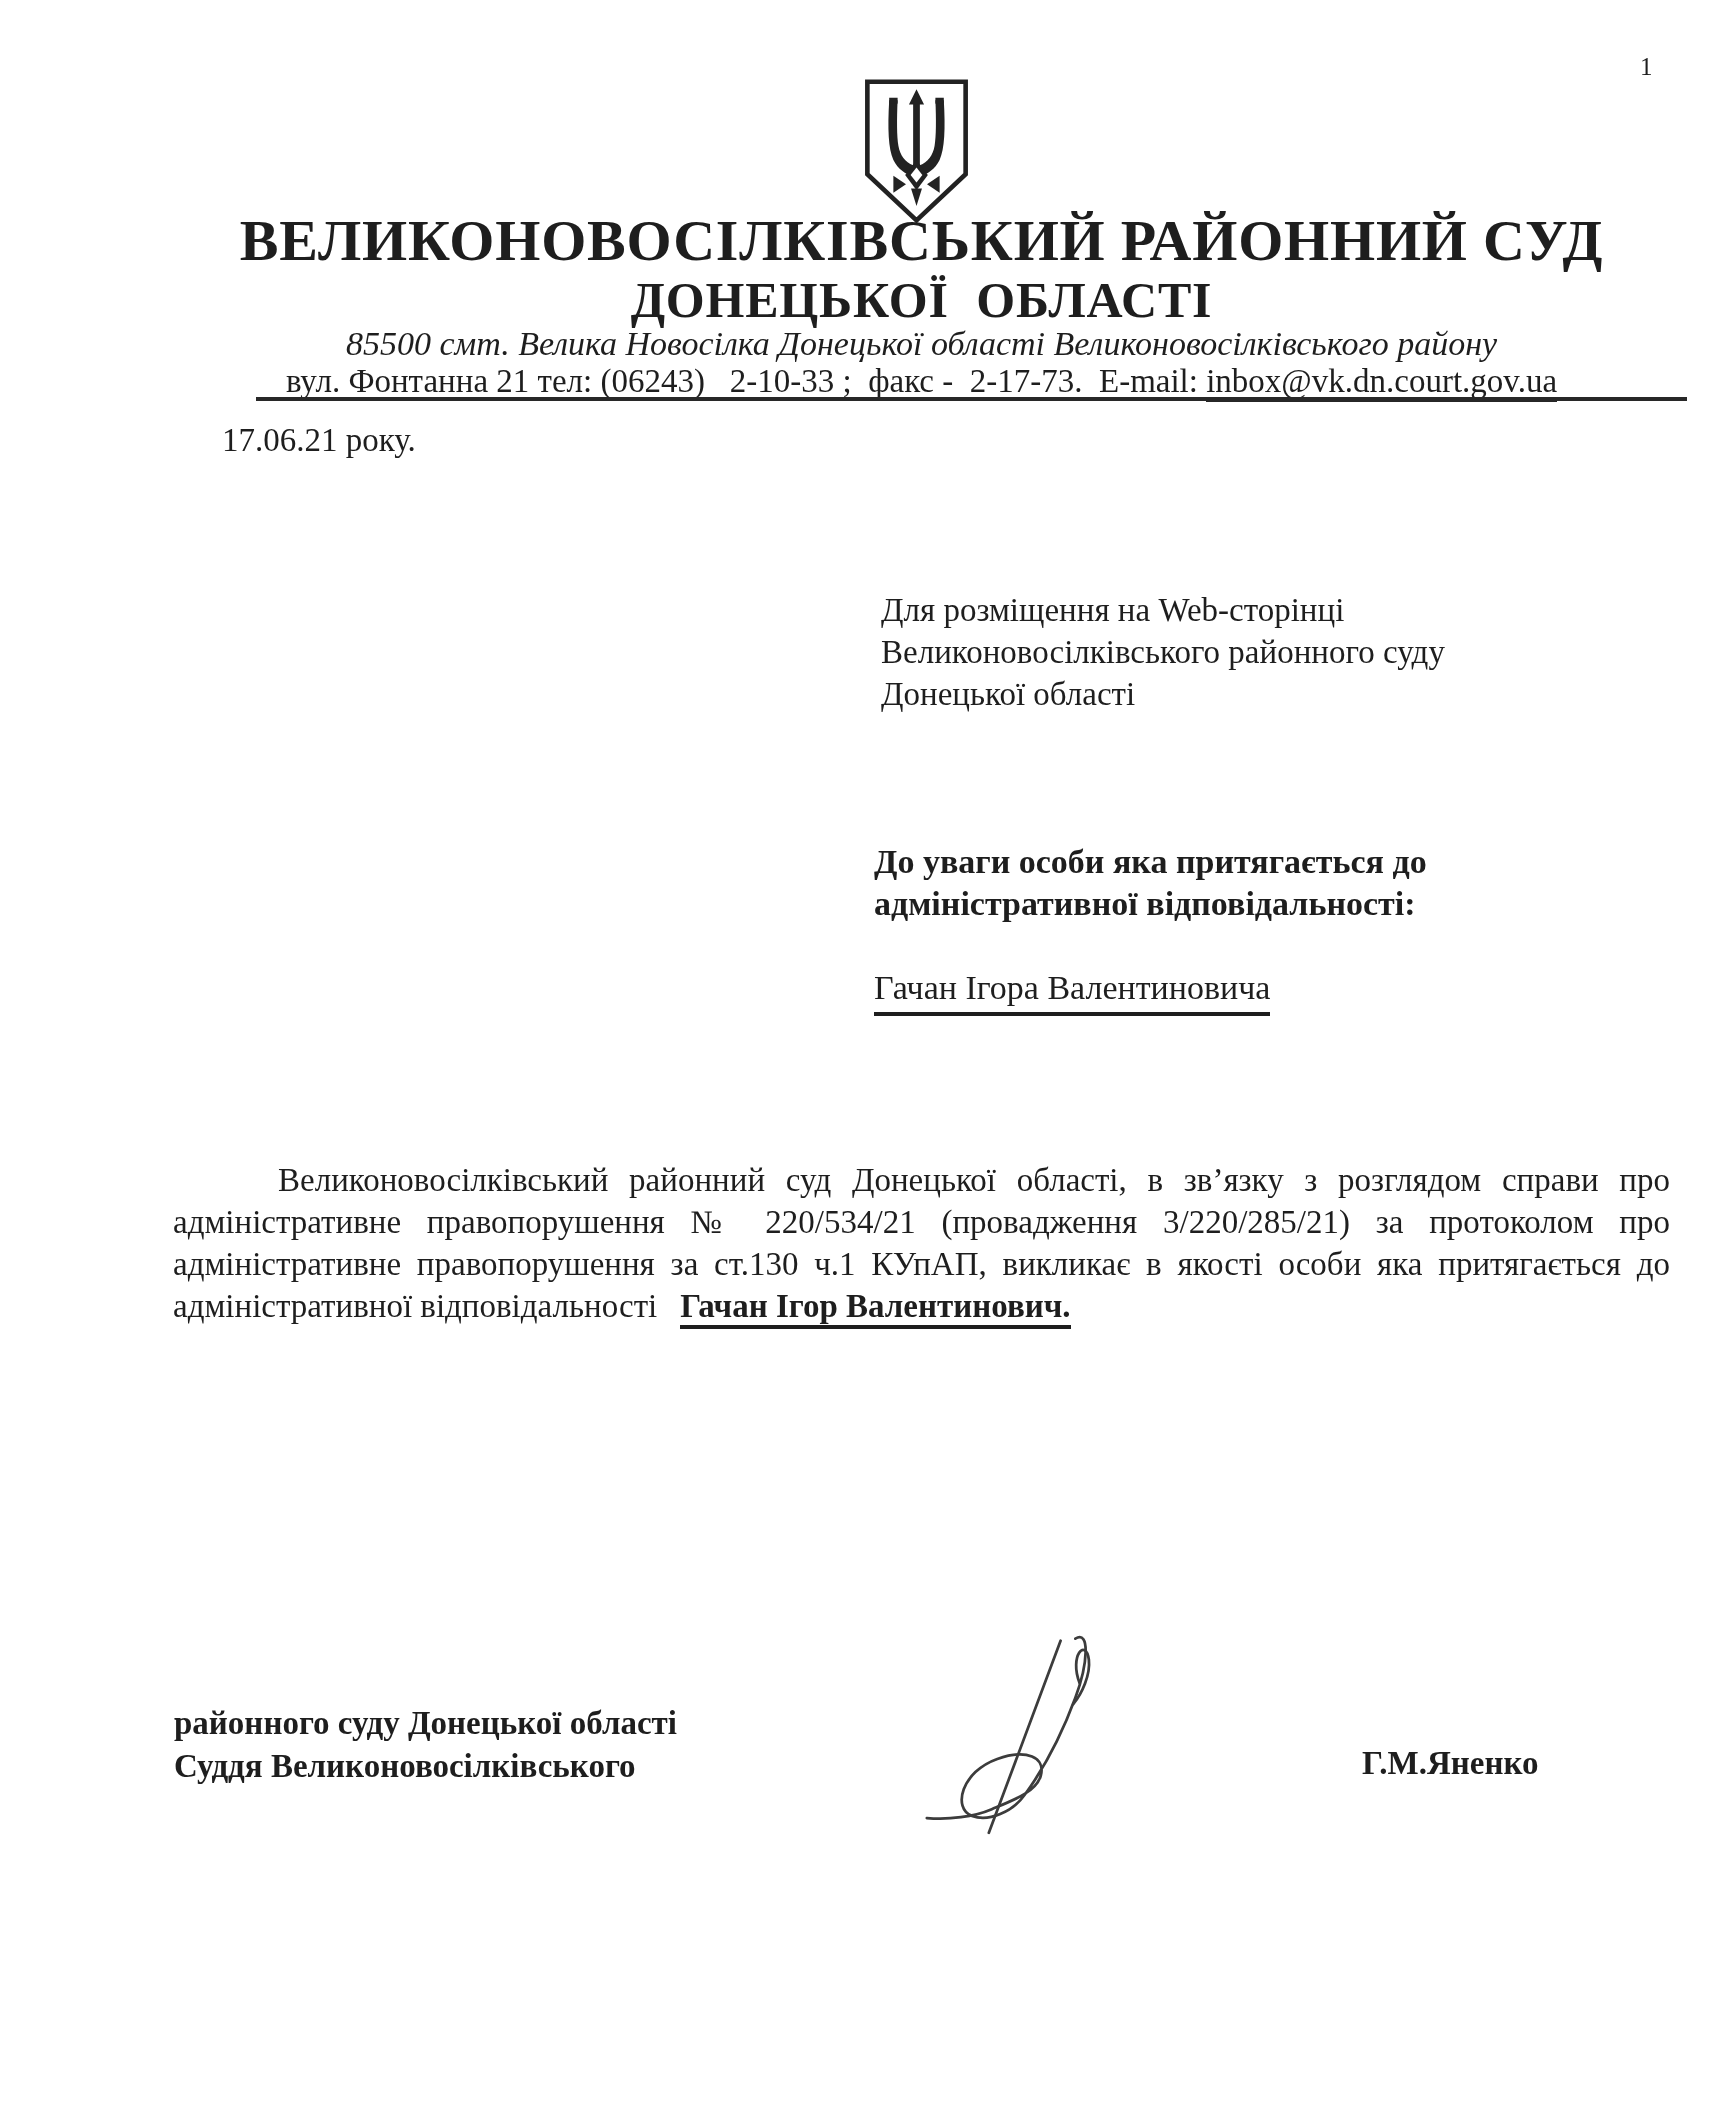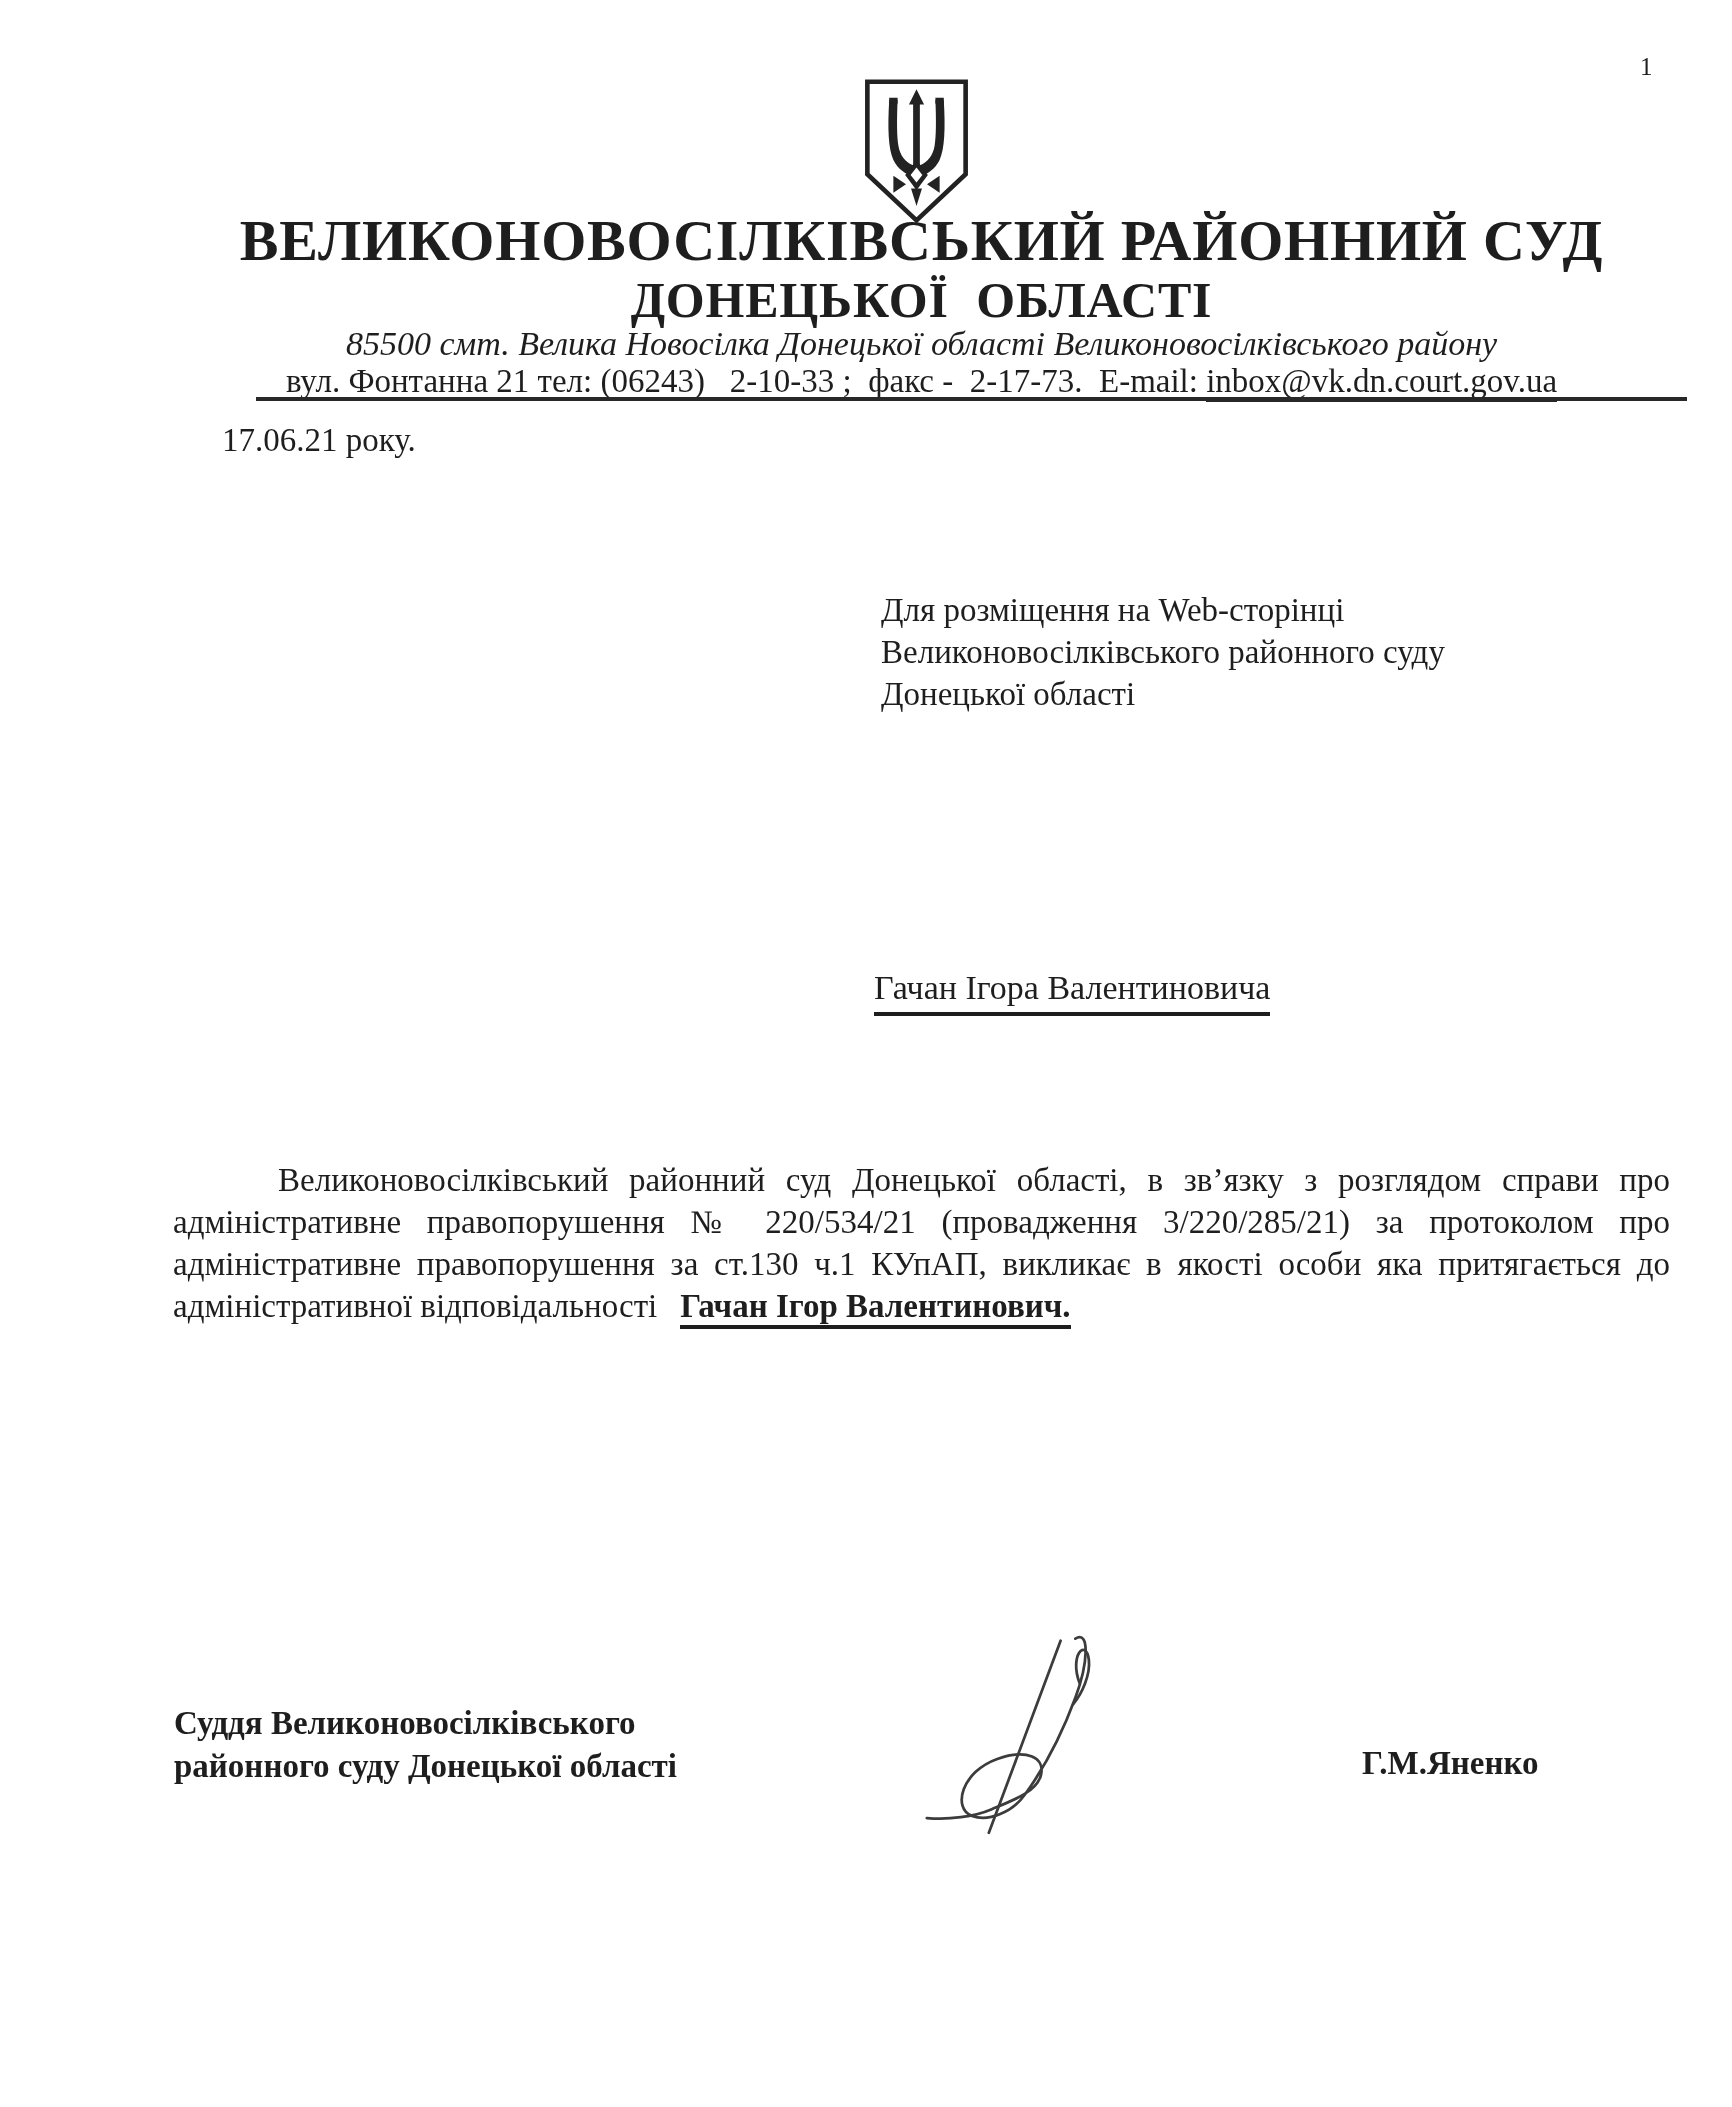--- a/index.html
+++ b/index.html
@@ -64,32 +64,36 @@
   <div class="abs divider"></div>
 
   <div class="abs date-line">17.06.21 року.</div>
 
   <div class="abs web-note">
     <div>Для розміщення на Web-сторінці</div>
     <div>Великоновосілківського районного суду</div>
     <div>Донецької області</div>
   </div>
 
+  <div class="abs attention">
+    <div>До уваги особи яка притягається до</div>
+    <div>адміністративної відповідальності:</div>
+  </div>
 
   <div class="abs addressee">
     <span class="u">Гачан Ігора Валентиновича</span>
   </div>
 
   <div class="abs body-text">
     <p><span>Великоновосілківський районний суд Донецької області, в зв’язку з розглядом справи про адміністративне правопорушення № 220/534/21 (провадження 3/220/285/21) за протоколом про адміністративне правопорушення за ст.130 ч.1 КУпАП, викликає в якості особи яка притягається до адміністративної відповідальності</span><span class="case-name">Гачан Ігор Валентинович.</span></p>
   </div>
 
   <div class="abs sig-left">
+    <div>районного суду Донецької області</div>
     <div>Суддя Великоновосілківського</div>
-    <div>районного суду Донецької області</div>
   </div>
 
   <svg class="abs sig-mark" viewBox="0 0 580 500">
     <g fill="none" stroke="#3c3c3c" stroke-width="6.5" stroke-linecap="round">
       <path d="M 420,30 C 455,8 450,90 420,170 C 385,265 340,345 300,400 C 272,440 215,465 175,450 C 128,432 150,345 235,315 C 305,290 350,312 338,355 C 327,393 275,412 222,434 C 180,452 120,460 68,455"></path>
       <path d="M 385,35 L 215,490"></path>
       <path d="M 430,135 C 405,70 445,28 452,80 C 456,115 436,160 415,185"></path>
     </g>
   </svg>
 

